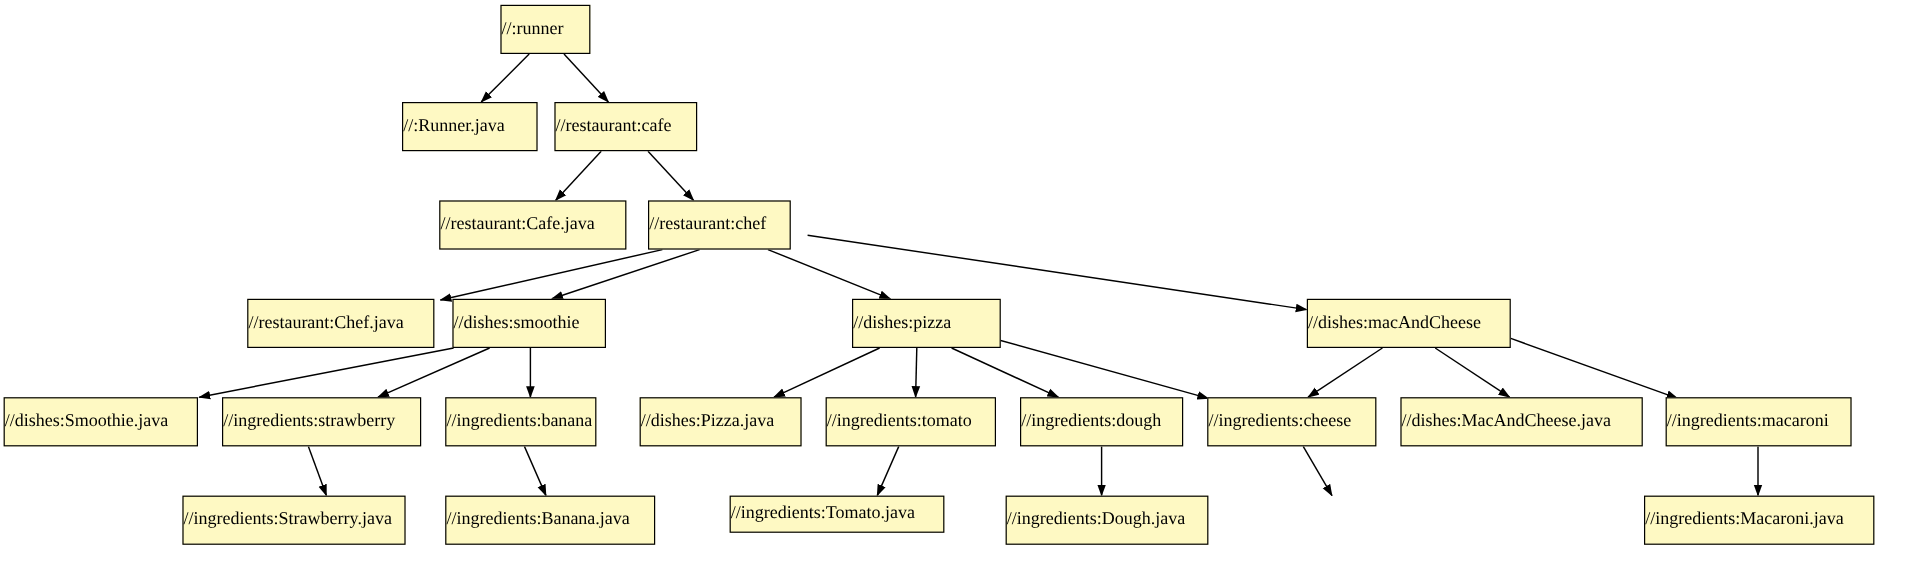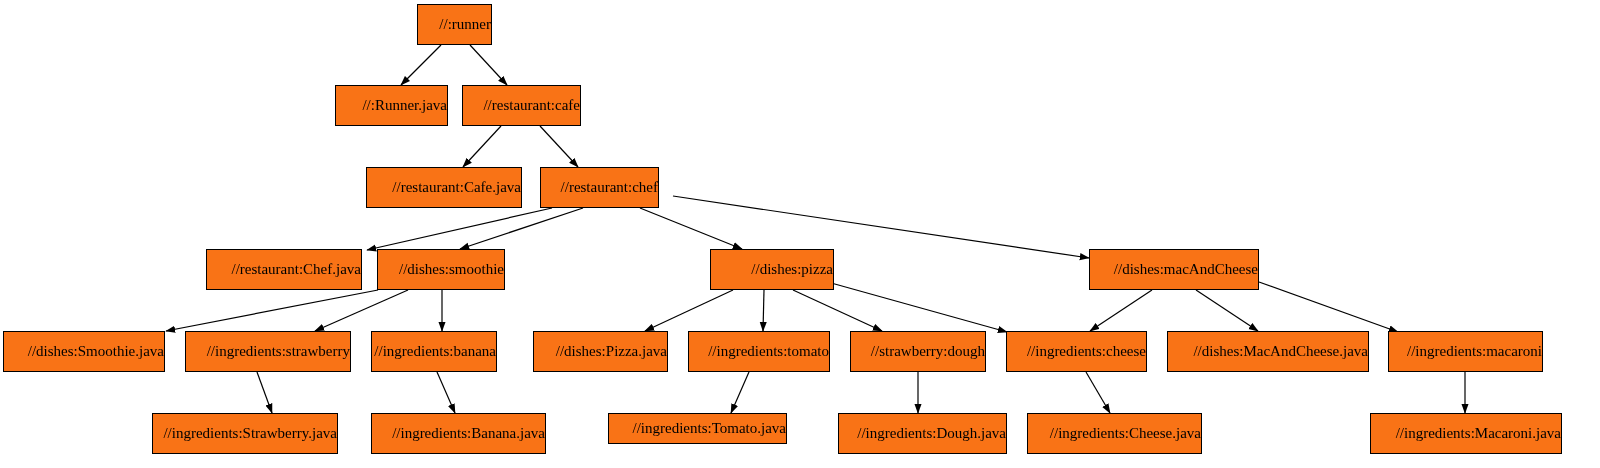--- a/index.html
+++ b/index.html
@@ -27,24 +27,24 @@
     position: absolute;
     left: 0;
     top: 0;
     width: 1600px;
     height: 468px;
   }
   .node {
     position: absolute;
     box-sizing: border-box;
     border: 1px solid #000000;
-    background: #f97316;
+    background: #fef9c3;
     display: flex;
     align-items: center;
-    justify-content: flex-end;
+    justify-content: flex-start;
     white-space: nowrap;
   }
   .node-label {
     font-family: "Liberation Serif", "DejaVu Serif", serif;
     font-size: 15px;
     line-height: 1;
     color: #000000;
     letter-spacing: 0px;
   }
 </style>
@@ -122,21 +122,21 @@
       <div class="node" style="left: 371px; top: 331px; width: 126px; height: 41px;">
         <span class="node-label">//ingredients:banana</span>
       </div>
       <div class="node" style="left: 533px; top: 331px; width: 135px; height: 41px;">
         <span class="node-label">//dishes:Pizza.java</span>
       </div>
       <div class="node" style="left: 688px; top: 331px; width: 142px; height: 41px;">
         <span class="node-label">//ingredients:tomato</span>
       </div>
       <div class="node" style="left: 850px; top: 331px; width: 136px; height: 41px;">
-        <span class="node-label">//strawberry:dough</span>
+        <span class="node-label">//ingredients:dough</span>
       </div>
       <div class="node" style="left: 1006px; top: 331px; width: 141px; height: 41px;">
         <span class="node-label">//ingredients:cheese</span>
       </div>
       <div class="node" style="left: 1167px; top: 331px; width: 202px; height: 41px;">
         <span class="node-label">//dishes:MacAndCheese.java</span>
       </div>
       <div class="node" style="left: 1388px; top: 331px; width: 155px; height: 41px;">
         <span class="node-label">//ingredients:macaroni</span>
       </div>
@@ -145,20 +145,17 @@
       </div>
       <div class="node" style="left: 371px; top: 413px; width: 175px; height: 41px;">
         <span class="node-label">//ingredients:Banana.java</span>
       </div>
       <div class="node" style="left: 608px; top: 413px; width: 179px; height: 31px;">
         <span class="node-label">//ingredients:Tomato.java</span>
       </div>
       <div class="node" style="left: 838px; top: 413px; width: 169px; height: 41px;">
         <span class="node-label">//ingredients:Dough.java</span>
       </div>
-      <div class="node" style="left: 1027px; top: 413px; width: 175px; height: 41px;">
-        <span class="node-label">//ingredients:Cheese.java</span>
-      </div>
       <div class="node" style="left: 1370px; top: 413px; width: 192px; height: 41px;">
         <span class="node-label">//ingredients:Macaroni.java</span>
       </div>
     </div>
 </div>
 
 </body></html>

